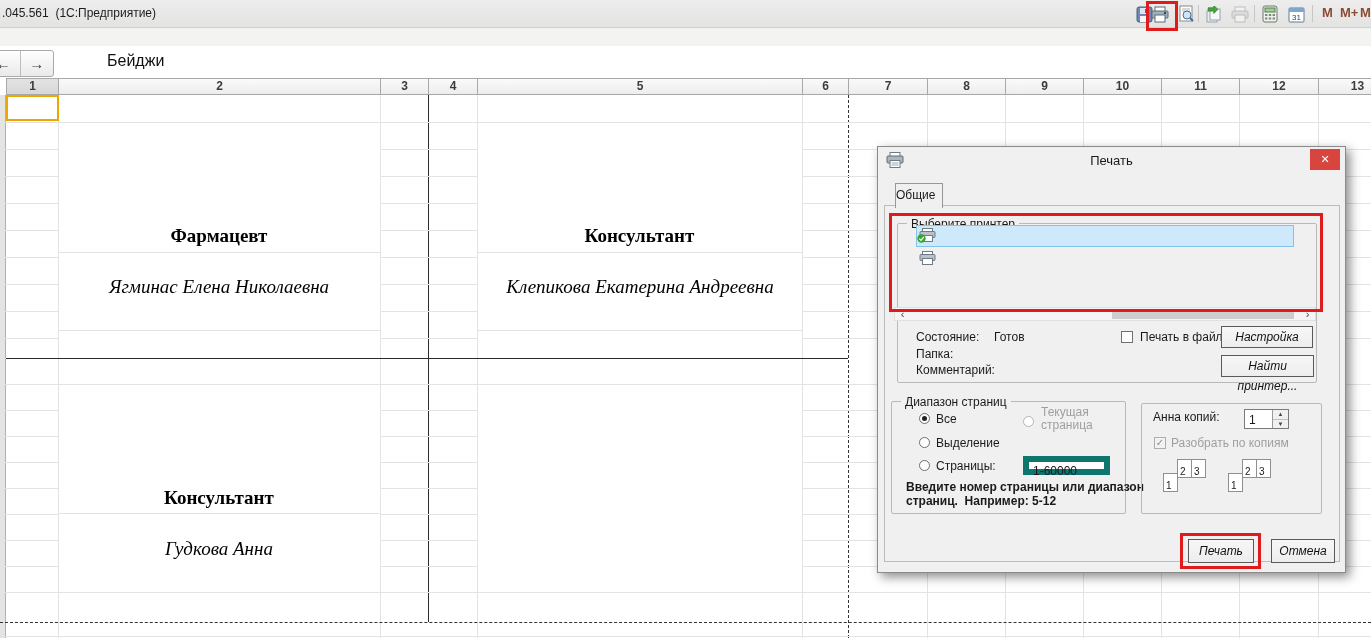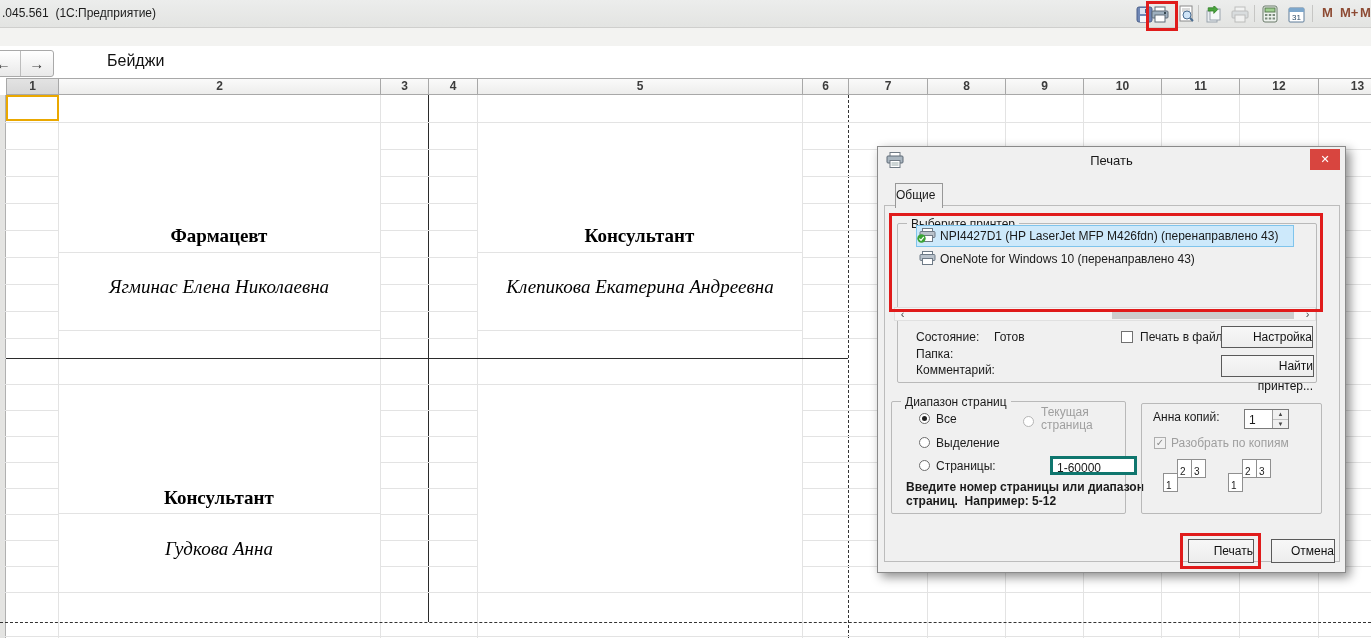--- a/index.html
+++ b/index.html
@@ -58,28 +58,28 @@
   .plist-row .sel{position:absolute;left:0;top:0;width:100%;height:100%;background:var(--sel-blue);
                   border:1px solid var(--sel-blue-bd);box-sizing:border-box;}
   .plist-ico{position:absolute;left:3px;top:3px;width:17px;height:15px;}
   .plist-txt{position:absolute;left:24px;top:4px;font-size:12px;white-space:nowrap;}
   .scrollbar{position:absolute;left:16px;top:160px;width:422px;height:14px;background:#f5f5f5;border:1px solid #e0e0e0;box-sizing:border-box;}
   .sb-arrow{position:absolute;top:0;width:15px;height:12px;color:#4a4a4a;font-size:11px;line-height:12px;text-align:center;}
   .sb-thumb{position:absolute;left:217px;top:1px;width:182px;height:10px;background:#cdcdcd;}
   .lbl{position:absolute;font-size:12px;white-space:nowrap;}
   .lbl.gray{color:#9f9f9f;}
   .btn{position:absolute;background:linear-gradient(#f7f7f7,#ededed);border:1px solid #5a5a5a;
-       box-sizing:border-box;text-align:right;font-size:12px;color:#111;}
+       box-sizing:border-box;text-align:center;font-size:12px;color:#111;font-style:italic;}
   .checkbox{position:absolute;width:12px;height:12px;background:#fff;border:1px solid #707070;box-sizing:border-box;}
   .checkbox.checked-disabled{background:#f2f2f2;border-color:#aeaeae;color:#8a8a8a;font-size:10px;line-height:10px;text-align:center;}
   .radio{position:absolute;width:11px;height:11px;border:1px solid #6d6d6d;border-radius:50%;background:#fff;box-sizing:border-box;}
   .radio.on::after{content:"";position:absolute;left:2px;top:2px;width:5px;height:5px;border-radius:50%;background:#222;}
   .radio.disabled{border-color:#b5b5b5;}
-  .textinput{position:absolute;background:#fff;border:3px solid #0f766e;box-sizing:border-box;
-             font-size:12px;padding:2px 0 0 4px;margin-left:27px;}
+  .textinput{position:absolute;background:#fff;border:6px solid #0f766e;box-sizing:border-box;
+             font-size:12px;padding:2px 0 0 4px;}
   .spinner{position:absolute;left:366px;top:262px;width:45px;height:20px;background:#fff;border:1px solid #7a7a7a;box-sizing:border-box;}
   .spin-val{position:absolute;left:4px;top:3px;font-size:12px;}
   .spin-btns{position:absolute;right:0;top:0;width:15px;height:100%;border-left:1px solid #9a9a9a;background:#f0f0f0;}
   .spin-btns div{height:50%;font-size:6px;line-height:9px;text-align:center;color:#444;}
   .spin-btns div:first-child{border-bottom:1px solid #c0c0c0;}
   .collate-stack{position:absolute;width:52px;height:48px;}
   .cpage{position:absolute;width:15px;height:19px;background:#fff;border:1px solid #8f8f8f;
          font-size:10px;color:#222;display:flex;align-items:flex-end;padding:0 0 0 2px;box-sizing:border-box;}
   .hint{position:absolute;font-size:12px;white-space:pre;font-weight:bold;}
 </style>
@@ -321,31 +321,29 @@
         <svg width="17" height="15" viewBox="0 0 17 15">
             <rect x="3.5" y="0.5" width="10" height="4" fill="#fff" stroke="#6e7a86"></rect>
             <rect x="1" y="3.5" width="15" height="6" rx="1" fill="#b9c2cb" stroke="#6e7a86"></rect>
             <rect x="3.5" y="7.5" width="10" height="6" fill="#fff" stroke="#6e7a86"></rect>
           </svg>
         <svg style="position:absolute;left:-2px;top:6px" width="9" height="9" viewBox="0 0 9 9">
             <circle cx="4.5" cy="4.5" r="4.2" fill="#3aa335"></circle>
             <path d="M2.3 4.6 L4 6.3 L6.8 2.8" stroke="#fff" stroke-width="1.2" fill="none"></path>
           </svg>
       </div>
-      <div class="plist-txt">NPI4427D1 (HP LaserJet MFP M426fdn) (перенаправлено 43)</div>
     </div>
     <div class="plist-row" style="top:101px">
       <div class="plist-ico">
         <svg width="17" height="15" viewBox="0 0 17 15">
             <rect x="3.5" y="0.5" width="10" height="4" fill="#fff" stroke="#6e7a86"></rect>
             <rect x="1" y="3.5" width="15" height="6" rx="1" fill="#b9c2cb" stroke="#6e7a86"></rect>
             <rect x="3.5" y="7.5" width="10" height="6" fill="#fff" stroke="#6e7a86"></rect>
           </svg>
       </div>
-      <div class="plist-txt">OneNote for Windows 10 (перенаправлено 43)</div>
     </div>
 
     <div class="redbox" style="left:11px;top:66px;width:428px;height:93px"></div>
 
     <div class="scrollbar">
       <div class="sb-arrow" style="left:0">‹</div>
       <div class="sb-arrow" style="right:0">›</div>
       <div class="sb-thumb"></div>
     </div>
 

